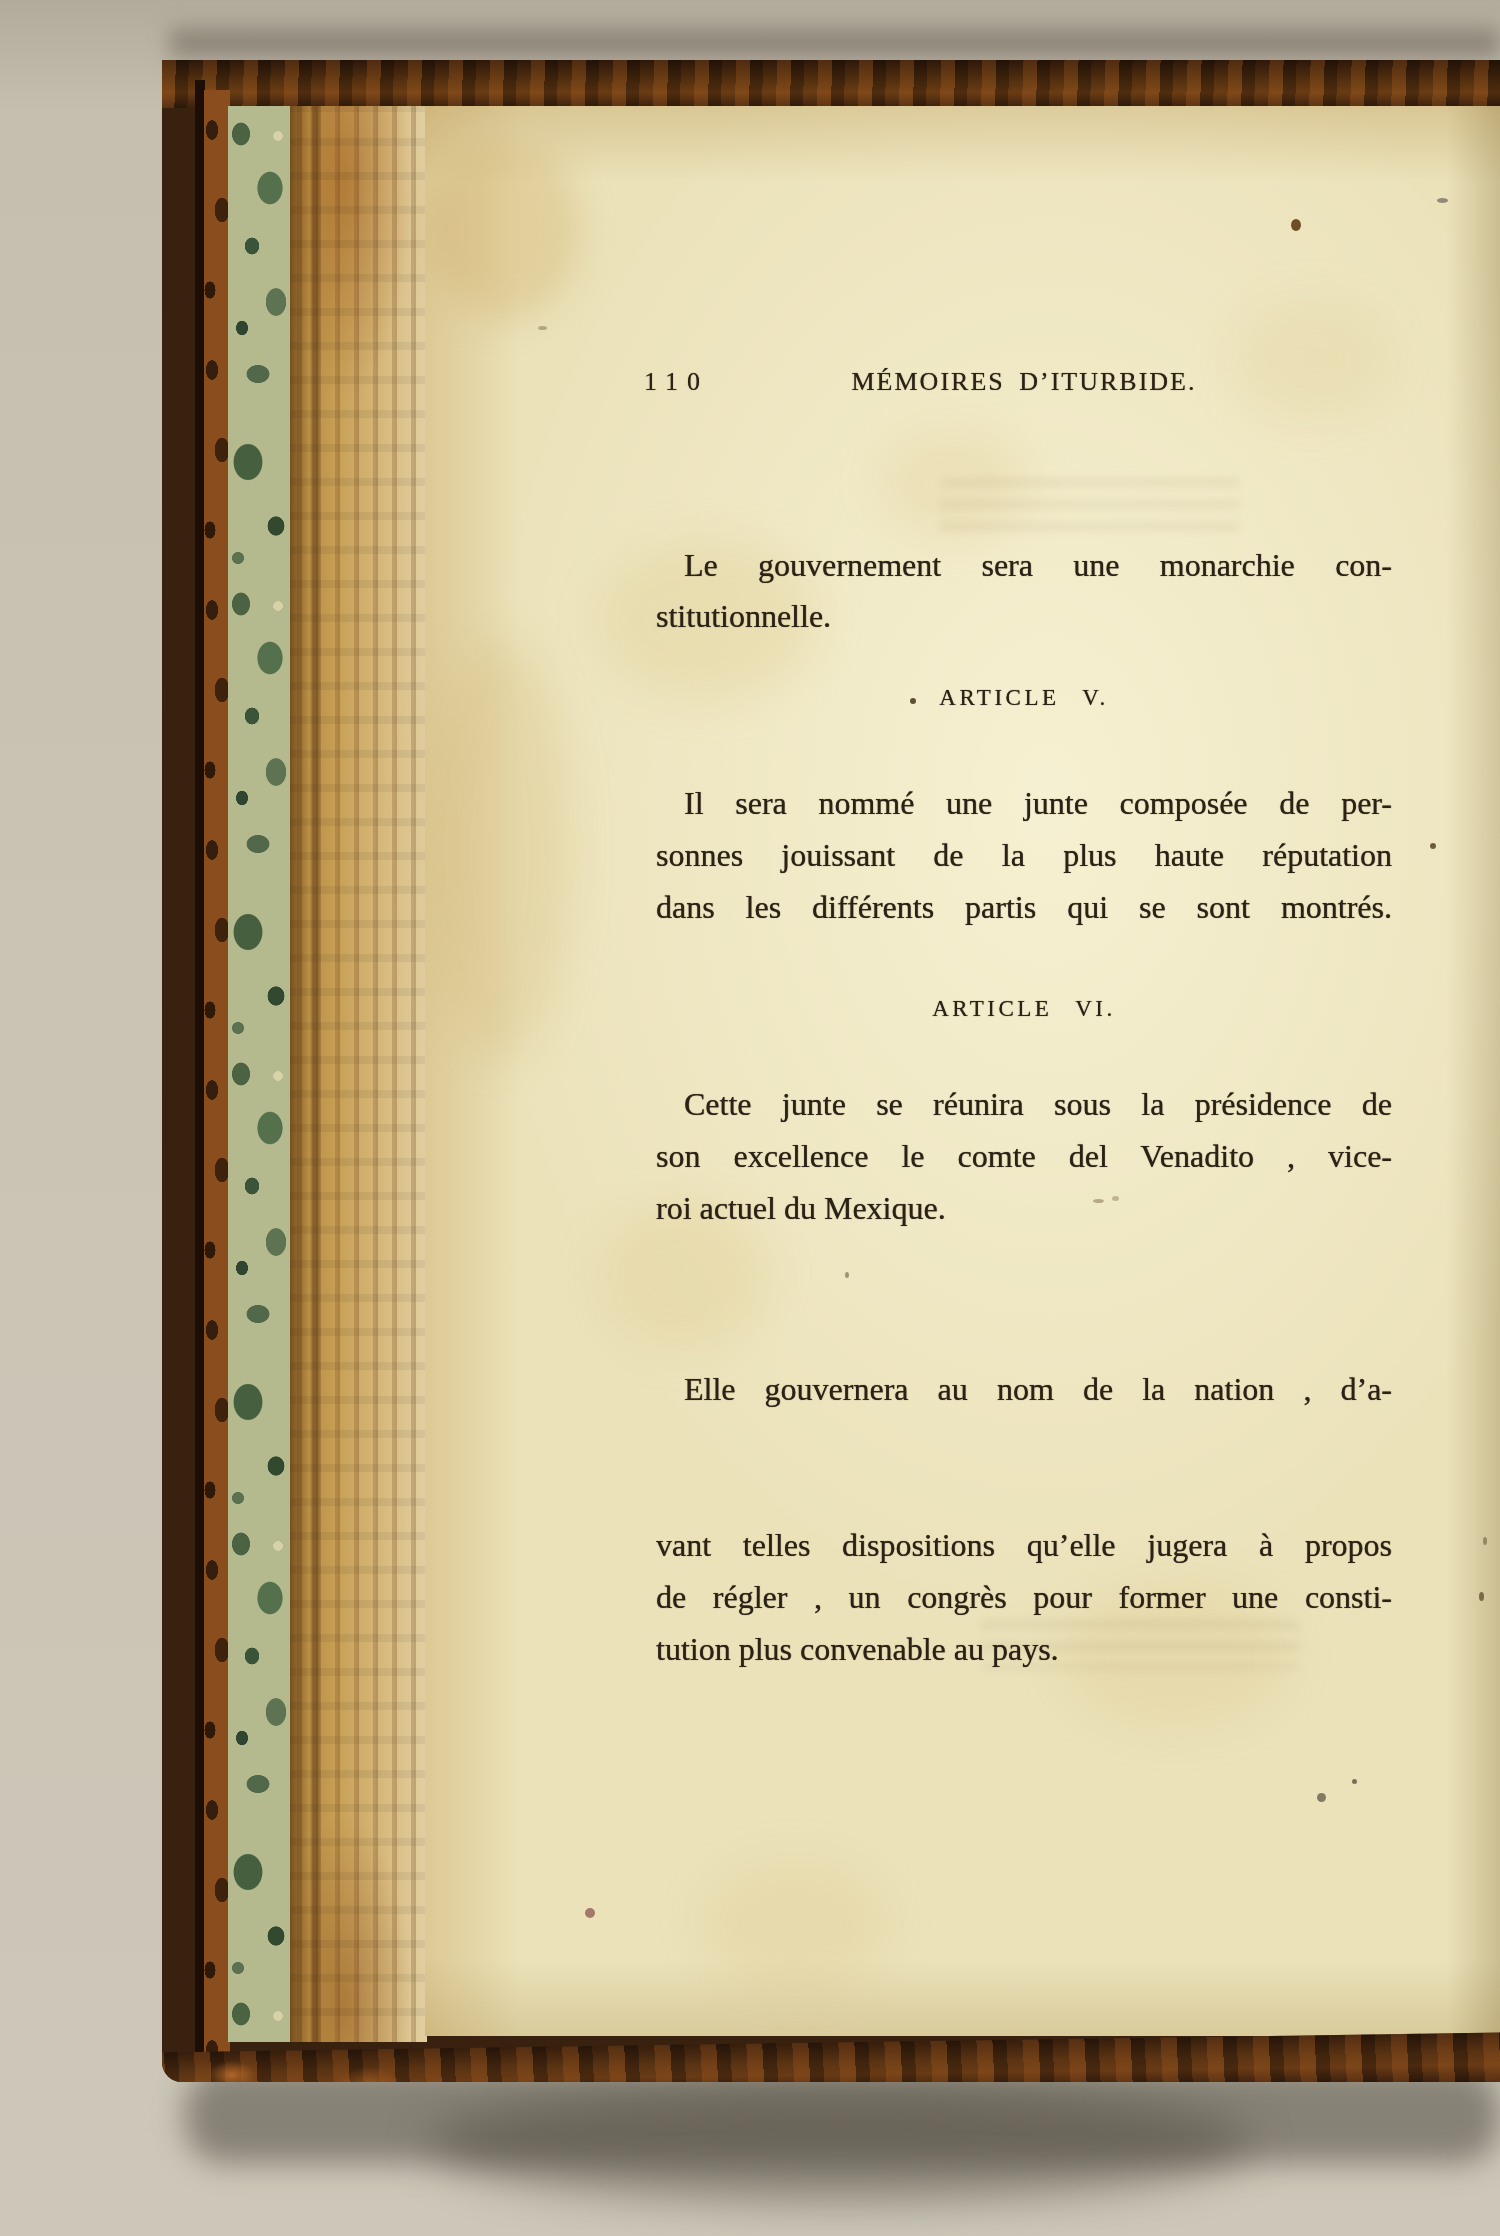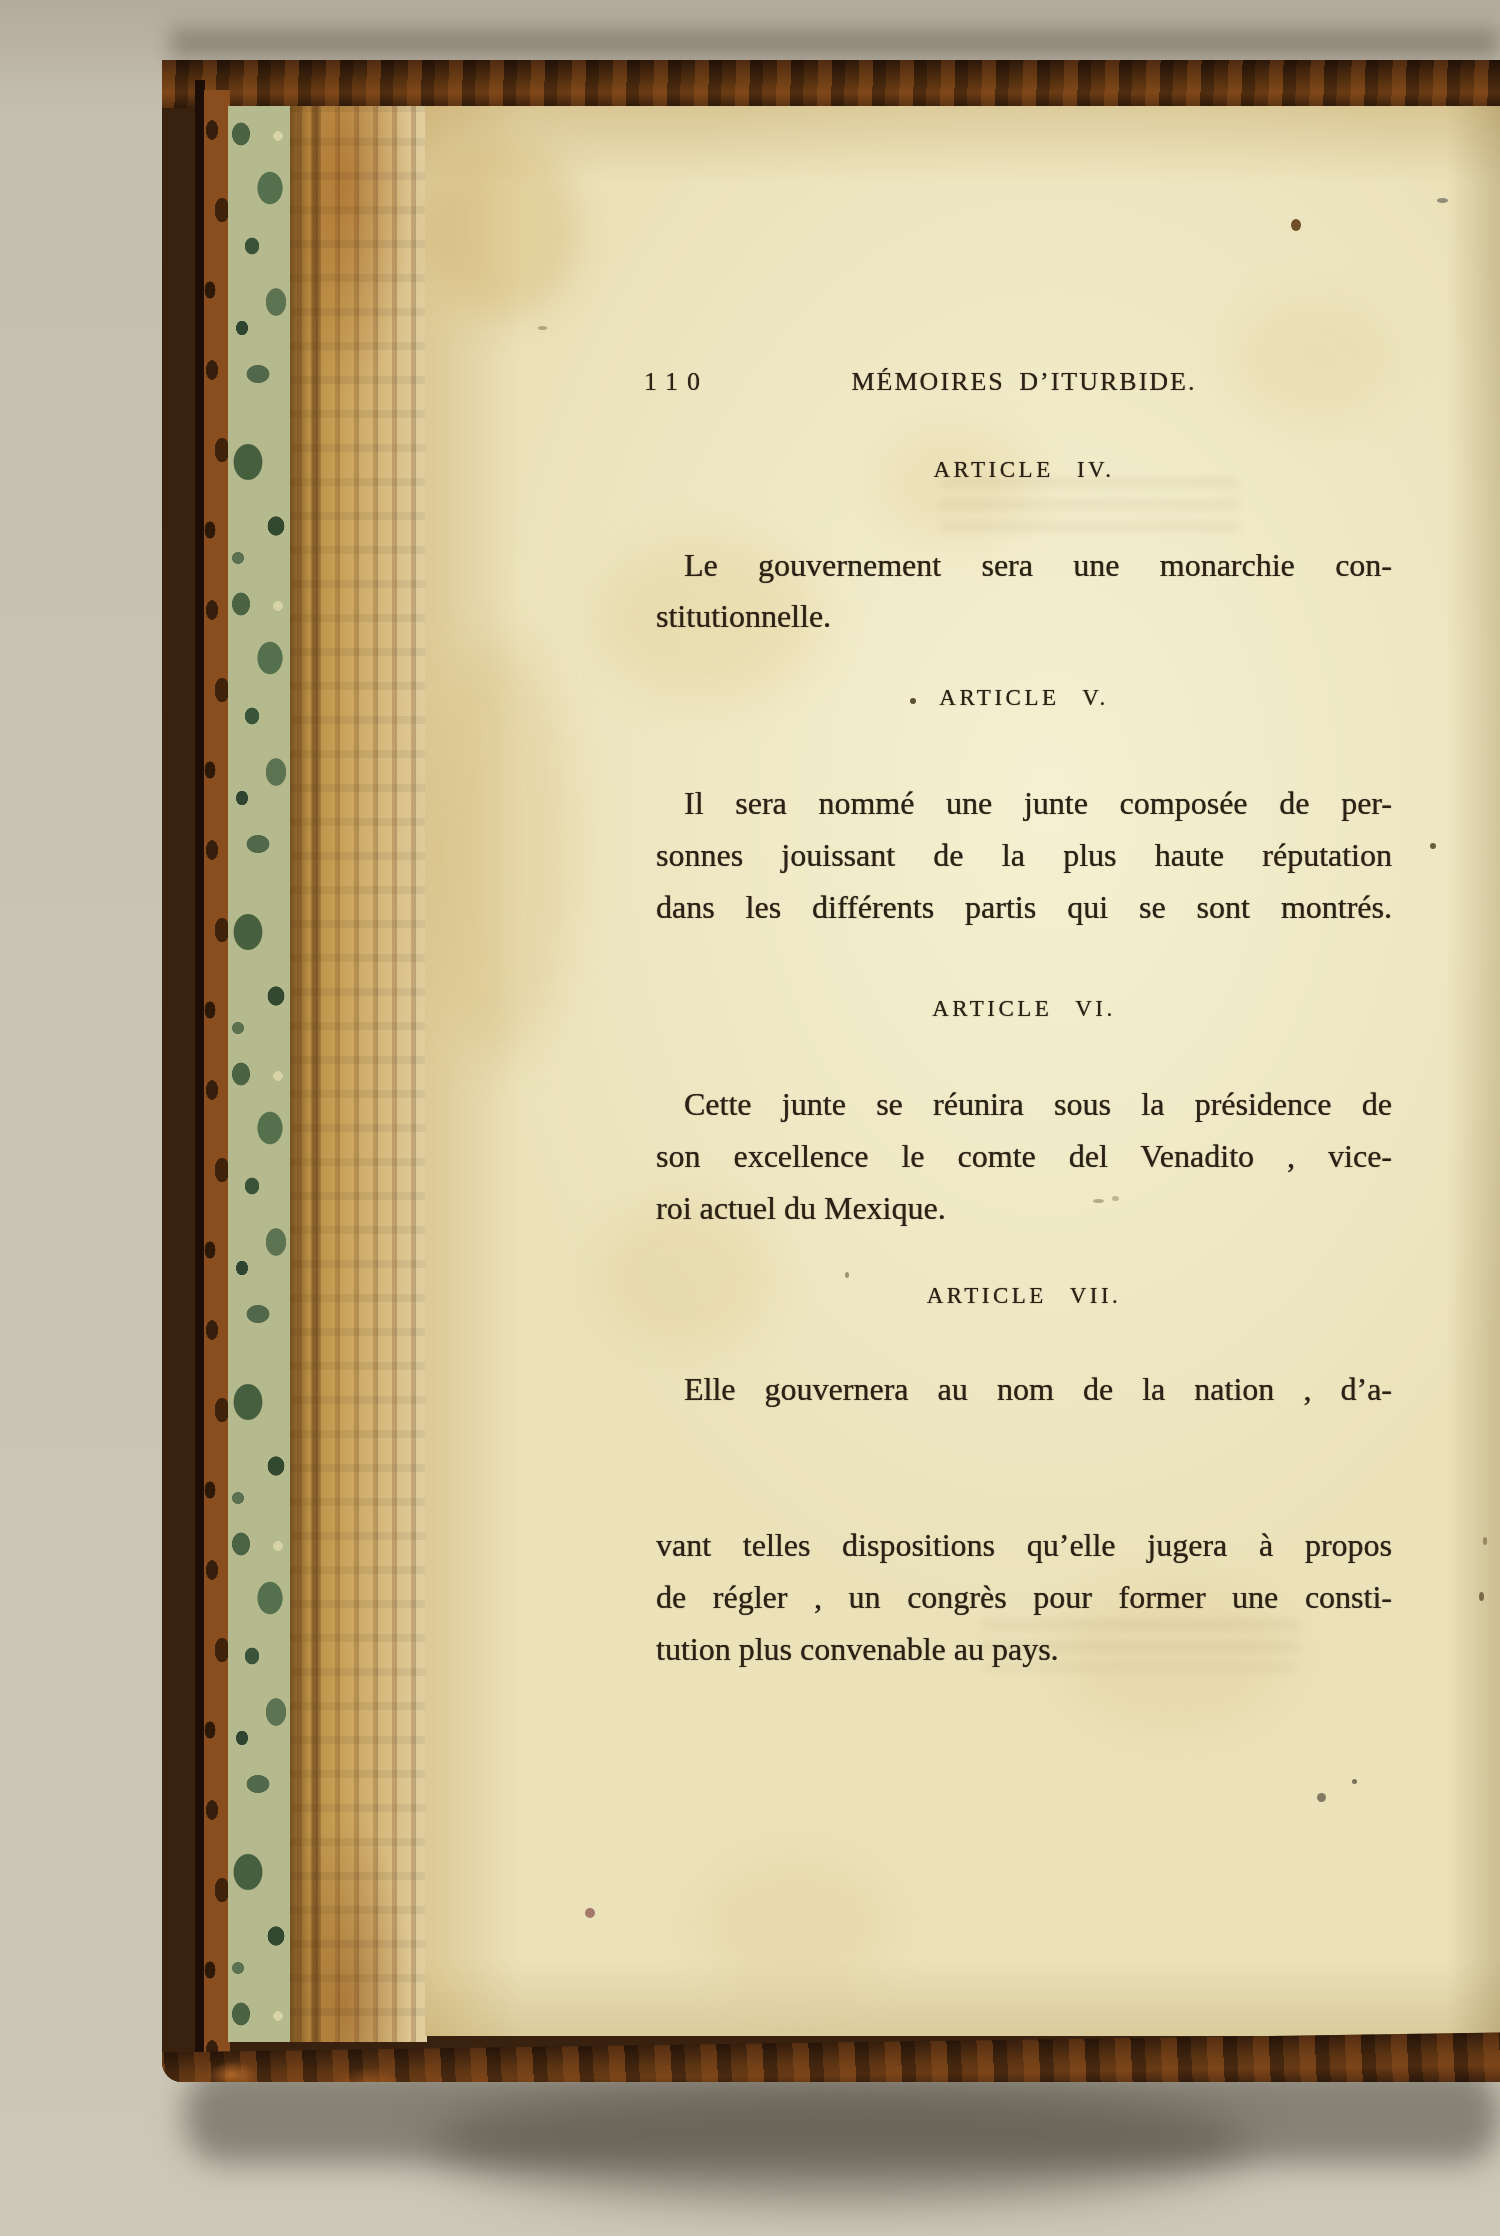--- a/index.html
+++ b/index.html
@@ -140,34 +140,32 @@
   <div class="speck" style="left:1483px;top:1537px;width:4px;height:8px;background:#6f5c38;opacity:.6;"></div>
   <div class="speck" style="left:845px;top:1272px;width:4px;height:6px;background:#6b5c3a;opacity:.6;"></div>
 
   <div class="text-layer">
 
     <div class="pagehead">
       <span class="folio">110</span>
       <span class="running-title">MÉMOIRES D’ITURBIDE.</span>
     </div>
 
-    <div class="hd hd-0">ARTICLE IV.</div>
     <div class="bline just ind l-0-0">Le gouvernement sera une monarchie con-</div>
     <div class="bline l-0-1">stitutionnelle.</div>
 
     <div class="hd hd-1">ARTICLE V.</div>
     <div class="bline just ind l-1-0">Il sera nommé une junte composée de per-</div>
     <div class="bline just l-1-1">sonnes jouissant de la plus haute réputation</div>
     <div class="bline just l-1-2">dans les différents partis qui se sont montrés.</div>
 
     <div class="hd hd-2">ARTICLE VI.</div>
     <div class="bline just ind l-2-0">Cette junte se réunira sous la présidence de</div>
     <div class="bline just l-2-1">son excellence le comte del Venadito , vice-</div>
     <div class="bline l-2-2">roi actuel du Mexique.</div>
 
-    <div class="hd hd-3">ARTICLE VII.</div>
     <div class="bline just ind l-3-0">Elle gouvernera au nom de la nation , d’a-</div>
     <div class="bline just l-3-3">vant telles dispositions qu’elle jugera à propos</div>
     <div class="bline just l-3-4">de régler , un congrès pour former une consti-</div>
     <div class="bline l-3-5">tution plus convenable au pays.</div>
 
   </div>
 </div>
 
 </body></html>

